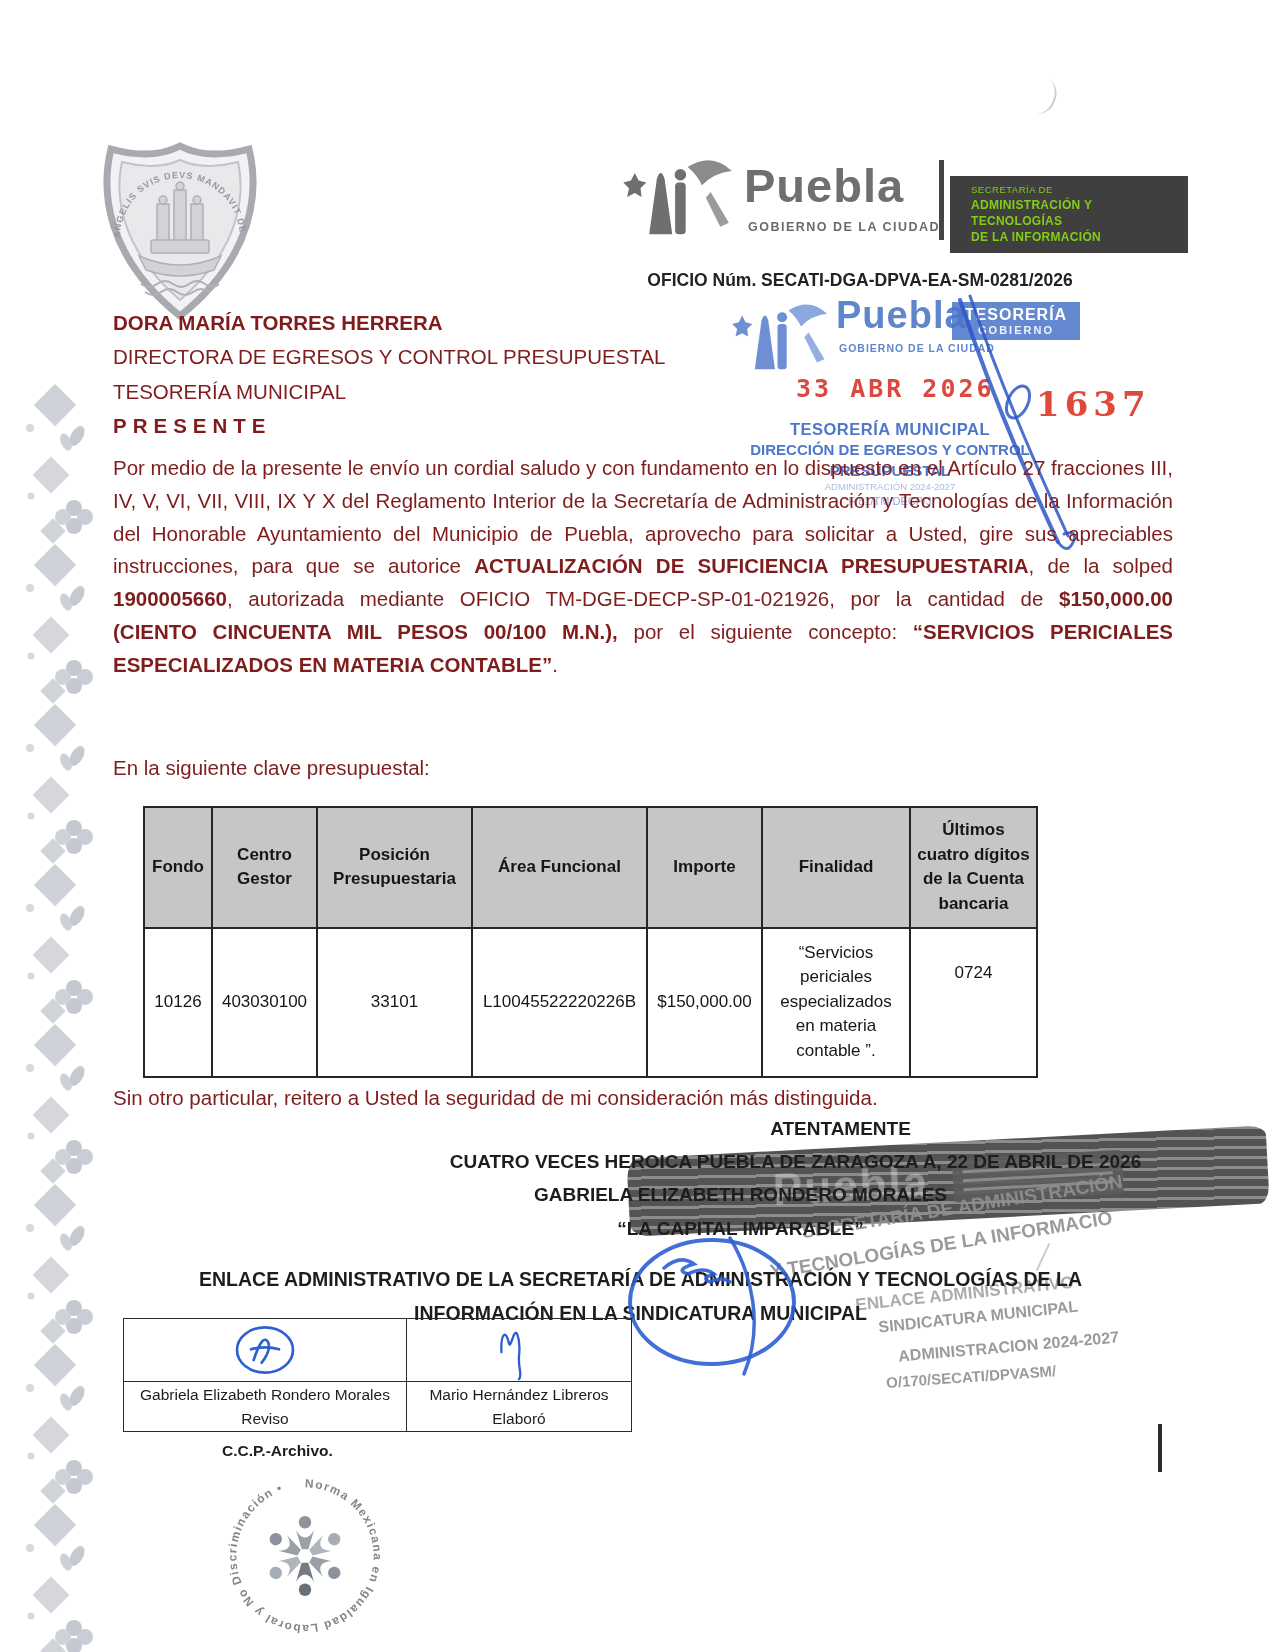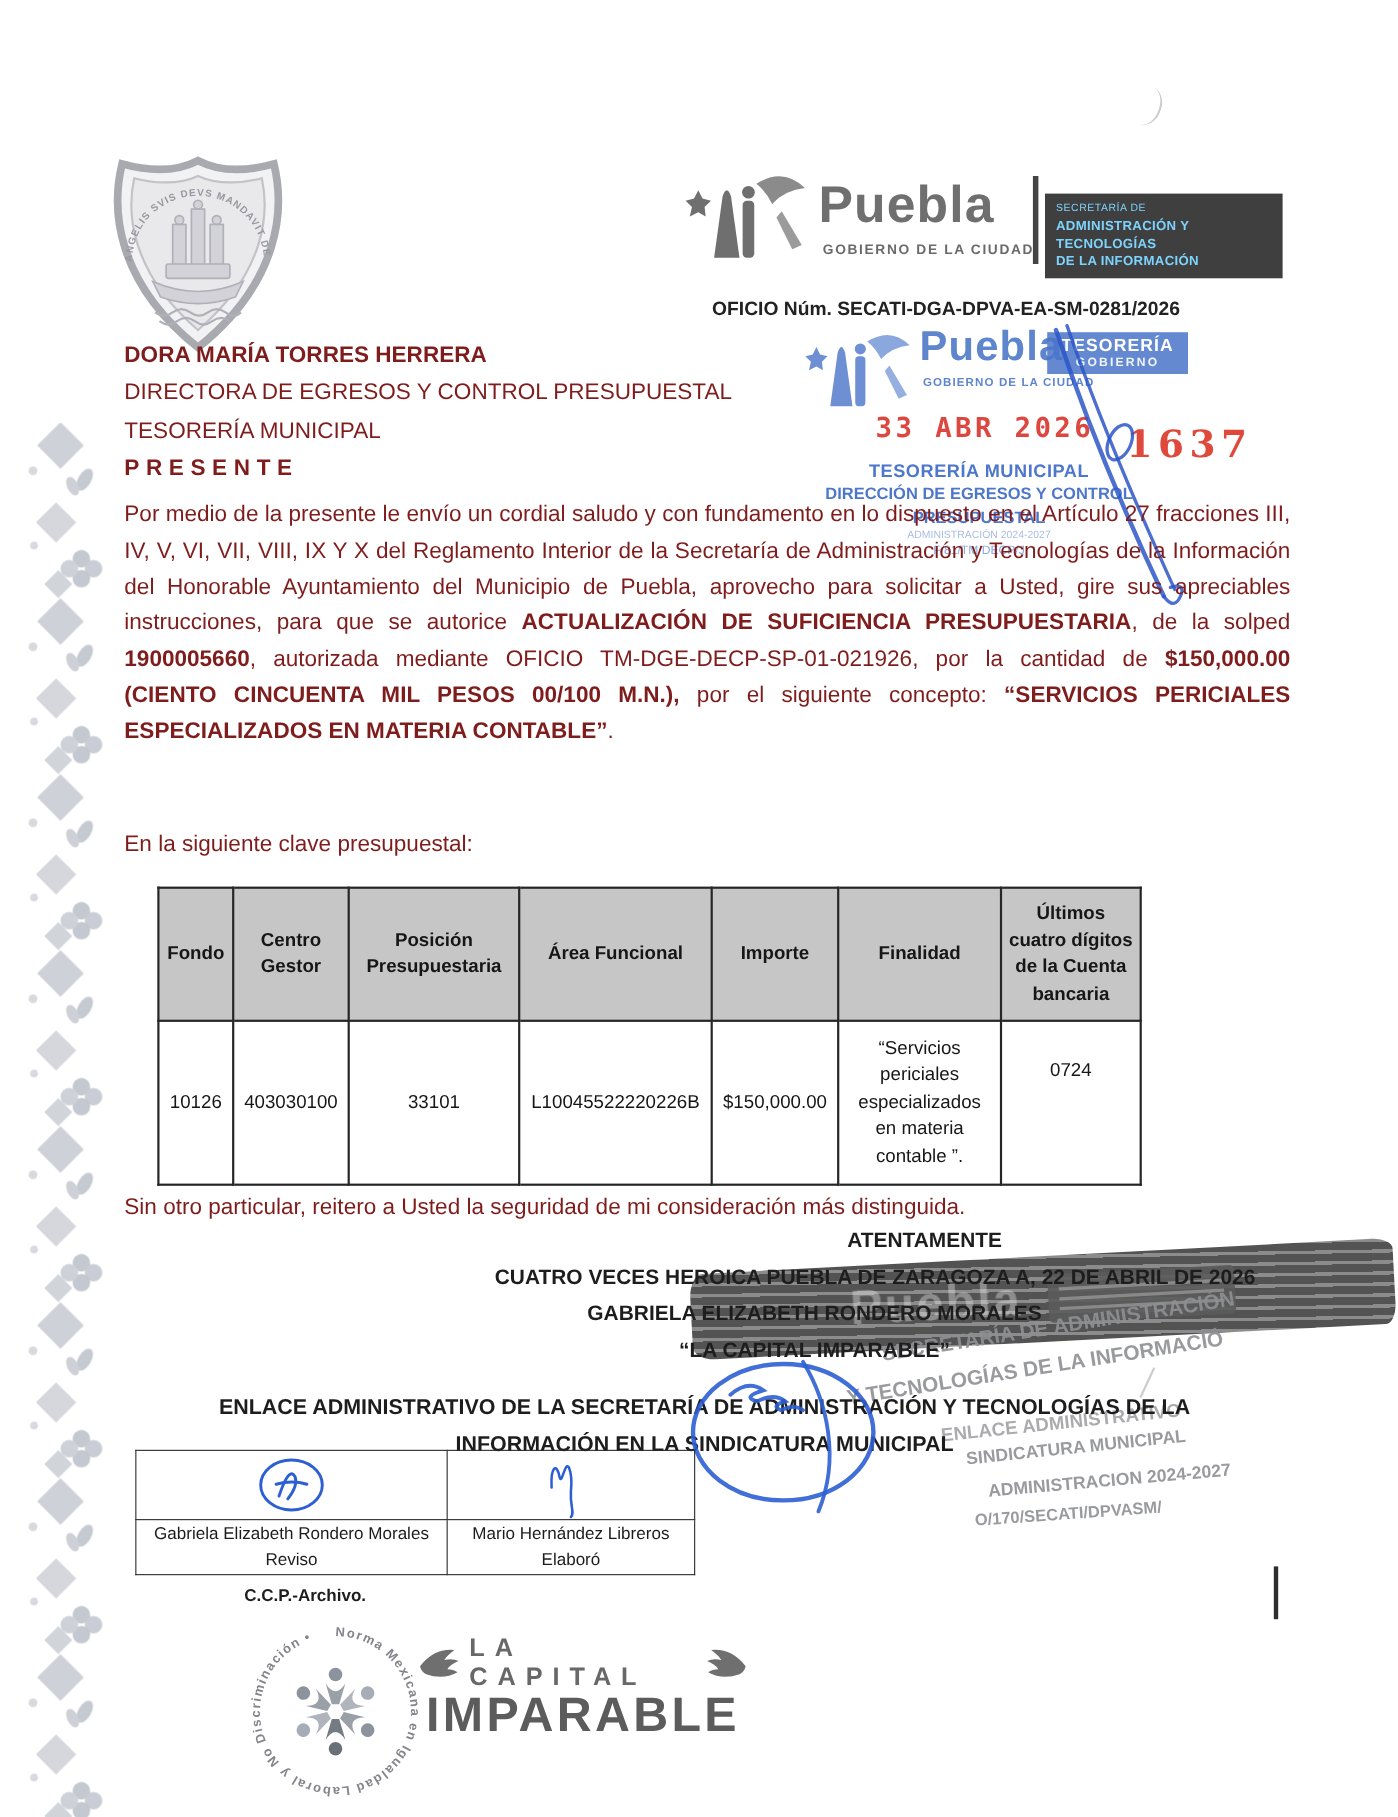--- a/index.html
+++ b/index.html
@@ -5,21 +5,21 @@
   html,body{margin:0;padding:0;background:#e9e9e9;}
   .page{position:relative;width:1271px;height:1652px;background:#fff;overflow:hidden;
         font-family:"Liberation Sans","DejaVu Sans",sans-serif;color:#1d1d1d;margin:0 auto;}
   .abs{position:absolute;}
   .b{font-weight:700;}
   .doc{font-size:20.5px;line-height:1.6;color:#7f1d1d;}
   .just{text-align:justify;}
   
   .brand-word{font-size:47px;font-weight:800;color:#6f6f6f;letter-spacing:1px;}
   .brand-tag{font-size:12.5px;font-weight:700;color:#6a6a6a;letter-spacing:1.5px;}
-  .sec-box{background:#3f3f3f;color:#7dd3fc;padding:8px 10px;line-height:1.35;}
+  .sec-box{background:#3f3f3f;color:#84cc16;padding:8px 21px;line-height:1.35;}
   .sec-box .l0{font-size:9.5px;letter-spacing:.5px;}
   .sec-box .l1,.sec-box .l2{font-size:12px;font-weight:700;letter-spacing:.3px;}
   
   .st-blue{color:#4470c4;}
   .st-brand{font-size:38px;font-weight:800;letter-spacing:1px;opacity:.85;}
   .st-tag{font-size:10.5px;font-weight:700;letter-spacing:1px;opacity:.85;}
   .st-box{background:rgba(74,116,201,.85);color:#fff;text-align:center;padding:4px 6px;}
   .st-box .t1{font-size:16px;font-weight:800;letter-spacing:1px;}
   .st-box .t2{font-size:11px;font-weight:700;letter-spacing:2px;opacity:.9;}
   .st-date{font-family:"DejaVu Sans Mono",monospace;font-size:25px;font-weight:700;
@@ -148,21 +148,21 @@
         <path d="M94 48 l19 32 -9 4 -15 -30 z" fill="#7d9cda"></path>
       </g>
     </svg>
     <div class="abs st-brand" style="left:136px;top:8px;">Puebla</div>
     <div class="abs st-tag" style="left:139px;top:56px;">GOBIERNO DE LA CIUDAD</div>
     <div class="abs st-box" style="left:252px;top:16px;width:116px;">
       <div class="t1">TESORERÍA</div>
       <div class="t2">GOBIERNO</div>
     </div>
     <div class="abs st-date" style="left:96px;top:88px;">33 ABR 2026</div>
-    <div class="abs st-folio" style="left:324px;top:98px;">1637</div>
+    <div class="abs st-folio" style="left:336px;top:98px;">1637</div>
     <div class="abs st-lines" style="left:50px;top:132px;width:280px;">
       <div class="s0">TESORERÍA MUNICIPAL</div>
       <div class="s1">DIRECCIÓN DE EGRESOS Y CONTROL</div>
       <div class="s2">PRESUPUESTAL</div>
       <div class="s3">ADMINISTRACIÓN 2024-2027</div>
       <div class="s4">F/81/TM/DECP/J</div>
     </div>
     <svg class="abs" style="left:240px;top:4px;" width="170" height="290" viewBox="0 0 170 290">
       <g fill="none" stroke="#2d56c8" stroke-opacity=".85" stroke-linecap="round">
         <path d="M20 10 C40 70 70 150 118 252" stroke-width="4"></path>
@@ -309,30 +309,18 @@
           <circle cx="80" cy="50" r="5.5" fill="#a7adb6"></circle>
           <path d="M72 57 q8 13 16 0 l-5 17 h-6 Z" fill="#b0b5bd"></path>
         </g>
       <g transform="rotate(300 80 80)">
           <circle cx="80" cy="50" r="5.5" fill="#8d939c"></circle>
           <path d="M72 57 q8 13 16 0 l-5 17 h-6 Z" fill="#9aa0a8"></path>
         </g>
     </g>
   </svg>
 
-  <div class="abs" style="left:380px;top:1484px;width:300px;">
-    <div class="cap-row">
-      <svg width="42" height="36" viewBox="0 0 42 36">
-        <path d="M2 22 Q16 4 36 6 Q28 12 26 16 Q34 14 40 17 Q31 21 29 25 Q35 25 39 28 Q25 36 8 30 Q3 27 2 22 Z" fill="#6f6f6f"></path>
-      </svg>
-      <span class="cap-top">LA CAPITAL</span>
-      <svg width="42" height="36" viewBox="0 0 42 36" style="transform:scaleX(-1);">
-        <path d="M2 22 Q16 4 36 6 Q28 12 26 16 Q34 14 40 17 Q31 21 29 25 Q35 25 39 28 Q25 36 8 30 Q3 27 2 22 Z" fill="#6f6f6f"></path>
-      </svg>
-    </div>
-    <div class="cap-bottom">IMPARABLE</div>
-  </div>
 
   <div class="abs" style="left:1158px;top:1424px;width:4px;height:48px;background:#2e2e2e;"></div>
   <div class="abs" style="left:1028px;top:78px;width:26px;height:36px;border-right:2px solid #999;border-radius:50%;transform:rotate(20deg);opacity:.5;"></div>
   <div class="abs" style="left:1042px;top:1242px;width:2px;height:30px;background:#aaa;transform:rotate(25deg);opacity:.6;"></div>
 
 </div>
 
 </body></html>

